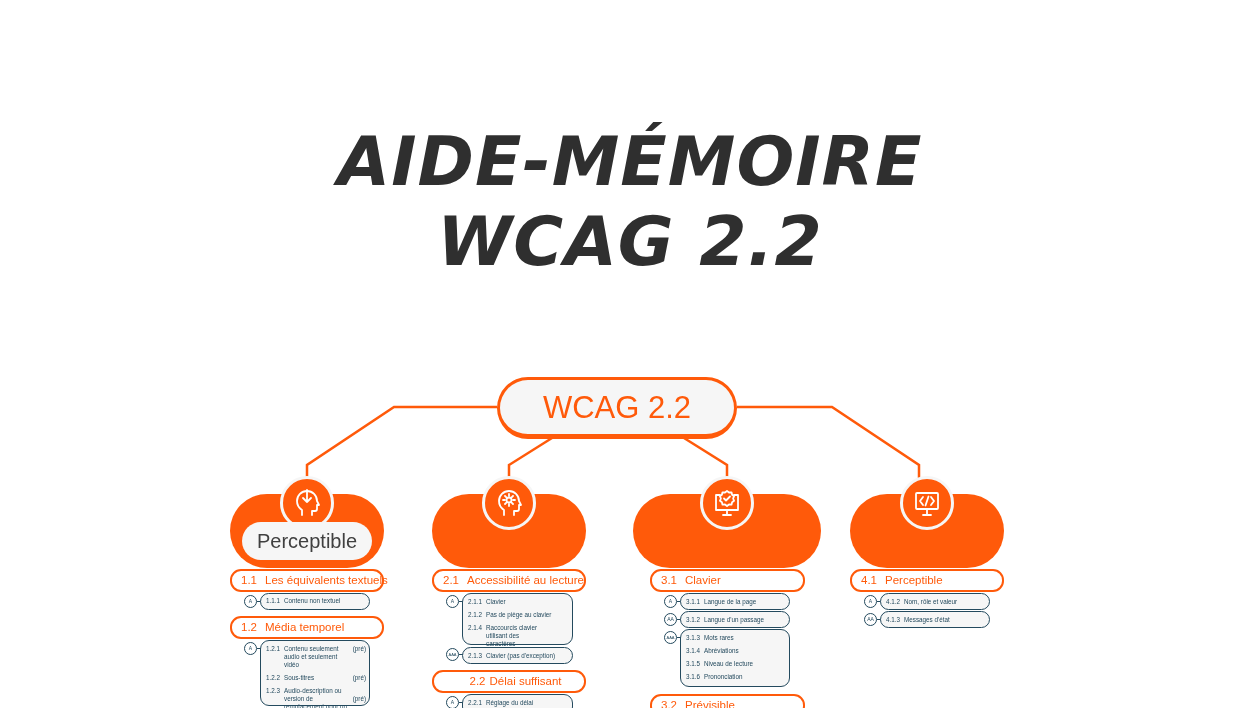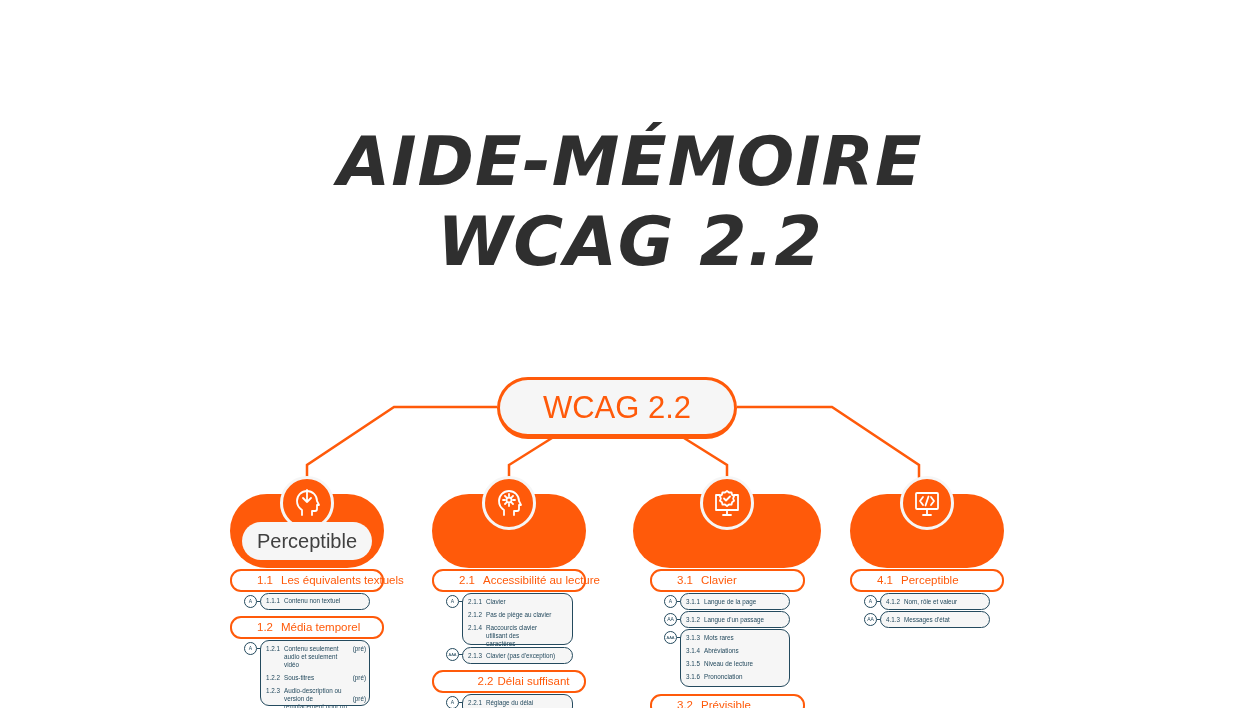--- a/index.html
+++ b/index.html
@@ -32,21 +32,21 @@
     background: #f6f6f6; border-radius: 19px; color: #404040; font-size: 20px;
     text-align: center; line-height: 38px;
   }
   .p-icon {
     position: absolute; top: 0; width: 54px; height: 54px; border-radius: 50%;
     background: #ff5a0a; border: 3px solid #f6f6f6; display: flex; align-items: center; justify-content: center;
   }
 
   .guide {
     position: absolute; height: 22px; border: 2px solid #ff5a0a; border-radius: 11px;
-    background: #fff; color: #ff5a0a; font-size: 11px; line-height: 18px; padding-left: 25px; white-space: nowrap;
+    background: #fff; color: #ff5a0a; font-size: 11px; line-height: 18px; padding-left: 9px; white-space: nowrap;
   }
   .guide.big { height: 23px; font-size: 11.5px; }
   .guide .num { display: inline-block; width: 24px; }
 
   .lvl {
     position: absolute; width: 13px; height: 13px; border: 1.2px solid #244a5e; border-radius: 50%;
     font-size: 5px; color: #244a5e; text-align: center; line-height: 11px; background: #fff;
   }
   .lvl-link { position: absolute; height: 1.2px; background: #244a5e; }
 

